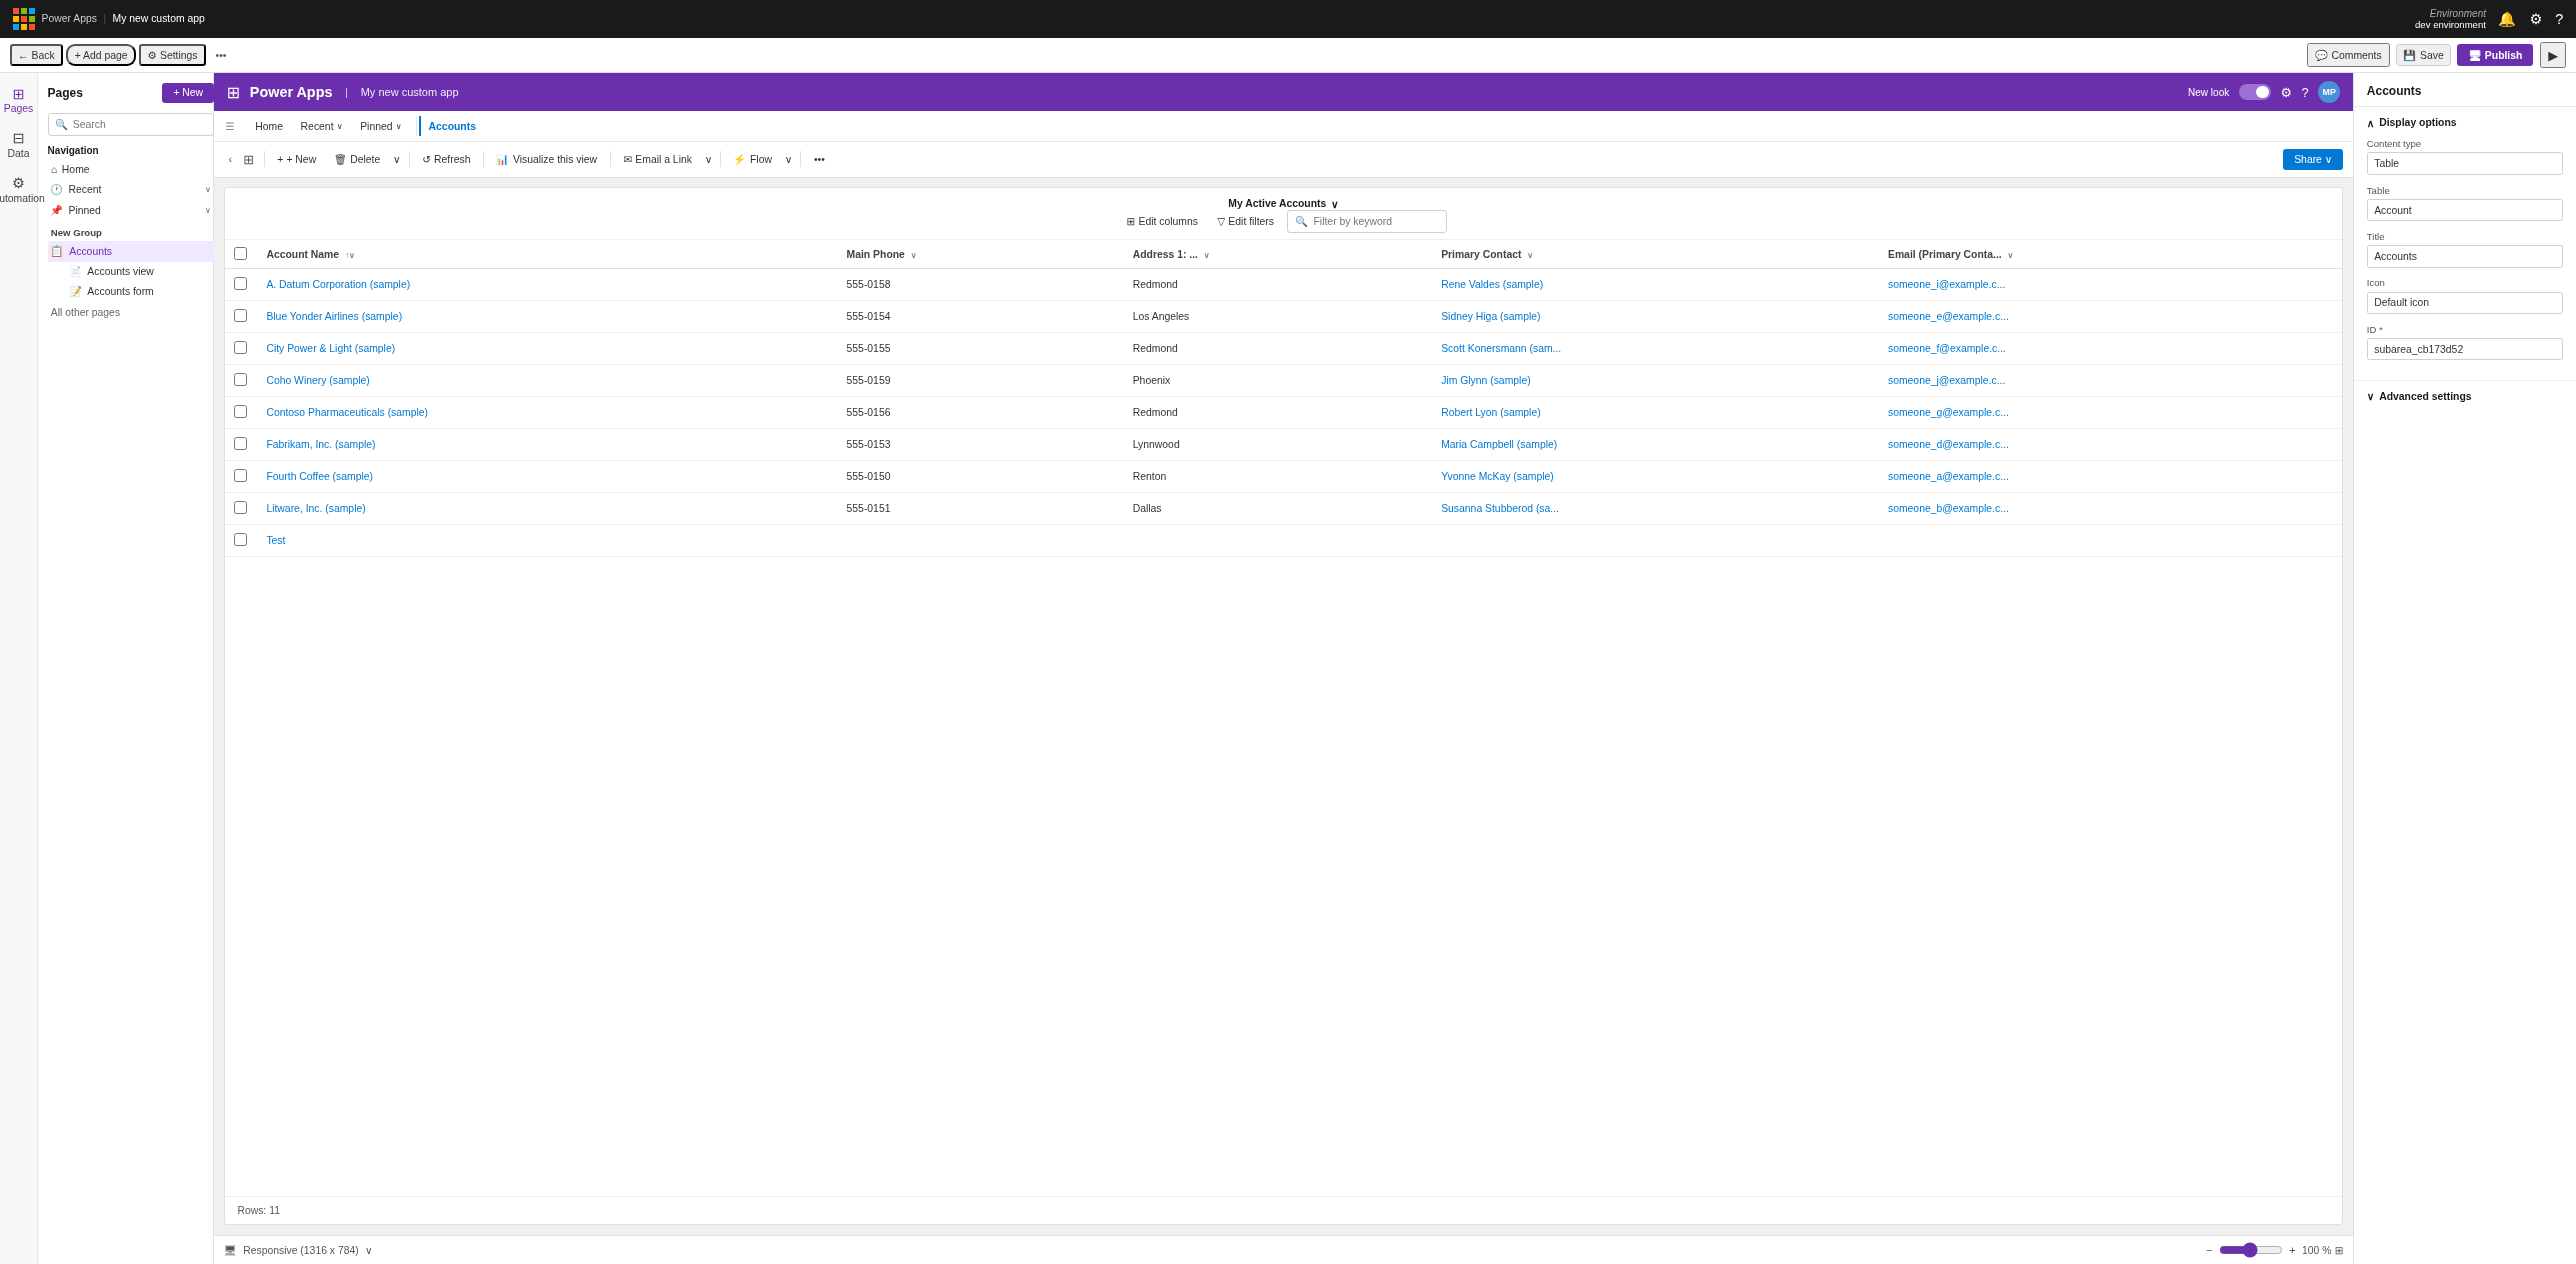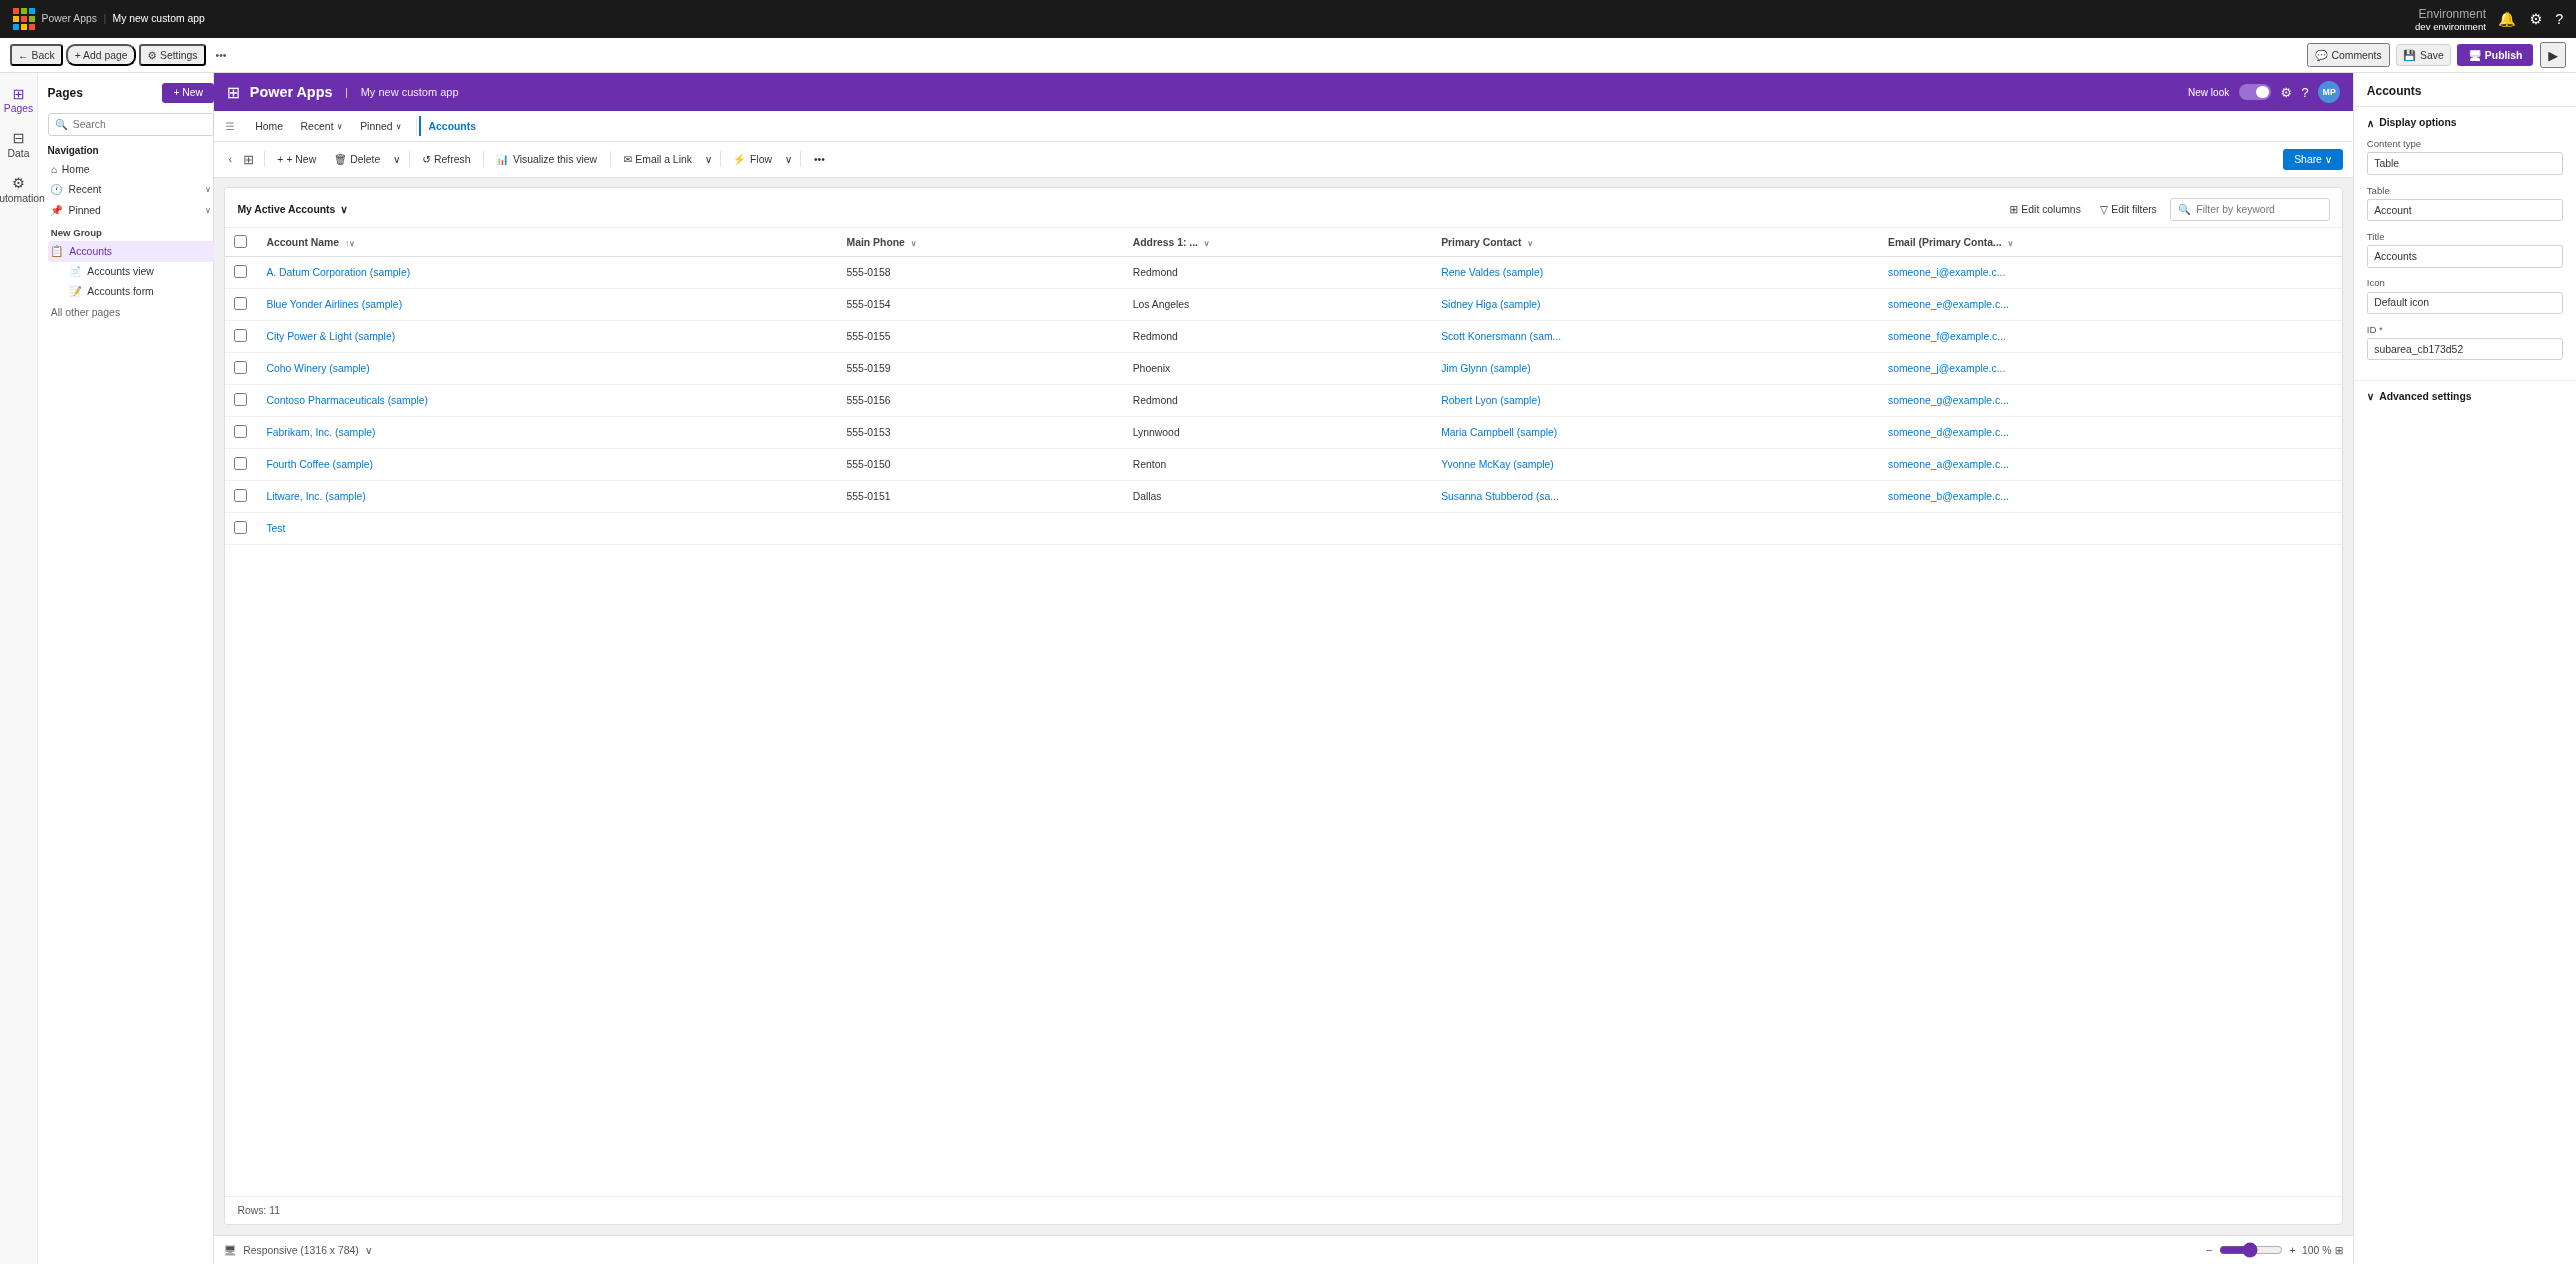--- a/index.html
+++ b/index.html
@@ -17,21 +17,21 @@
     .ms-grid span:nth-child(2){background:#81bc06;}
     .ms-grid span:nth-child(3){background:#05a6f0;}
     .ms-grid span:nth-child(4){background:#ffba08;}
     .ms-grid span:nth-child(5){background:#f35325;}
     .ms-grid span:nth-child(6){background:#81bc06;}
     .ms-grid span:nth-child(7){background:#05a6f0;}
     .ms-grid span:nth-child(8){background:#ffba08;}
     .ms-grid span:nth-child(9){background:#f35325;}
     .topbar-right { margin-left: auto; display: flex; align-items: center; gap: 12.8px; color: #fff; }
     .env-badge { text-align: right; }
-    .env-label { font-size: 12px; color: #aaa; }
+    .env-label { font-size: 10px; color: #aaa; font-style: italic; }
     .env-value { font-size: 9.6px; color: #fff; }
     .topbar-icon { color: #fff; font-size: 14.4px; cursor: pointer; }
 
     
     .secondbar {
       display: flex; align-items: center; height: 35px; background: #fff;
       border-bottom: 0.8px solid #e0e0e0; padding: 0 9.6px; gap: 3.2px;
     }
     .btn-back { display: flex; align-items: center; gap: 3.2px; color: #333; cursor: pointer; padding: 3.2px 6.4px; border-radius: 3.2px; }
     .btn-add-page { display: flex; align-items: center; gap: 3.2px; color: #333; cursor: pointer; padding: 3.2px 6.4px; border-radius: 9px; }
@@ -88,21 +88,21 @@
     .toolbar-btn { display: flex; align-items: center; gap: 3.2px; padding: 4px 8px; border: none; background: transparent; color: #333; cursor: pointer; border-radius: 2.4px; font-size: 10.4px; }
     .toolbar-btn-chevron { padding: 4px 3.2px; border: none; background: transparent; color: #333; cursor: pointer; border-radius: 2.4px; }
     .toolbar-separator { width: 0.8px; height: 16px; background: #e0e0e0; margin: 0 3.2px; }
     .btn-share { background: #0078d4; color: #fff; border: none; padding: 4.8px 11px; border-radius: 3.2px; cursor: pointer; display: flex; align-items: center; gap: 3.2px; font-size: 10.4px; margin-left: auto; text-align: center; }
     .toolbar-nav-btn { background: transparent; border: none; color: #555; cursor: pointer; padding: 3.2px 4.8px; font-size: 11px; border-radius: 2.4px; }
 
     
     .data-area { flex: 1; background: #fff; margin: 9.6px; border-radius: 3.2px; border: 0.8px solid #e0e0e0; display: flex; flex-direction: column; overflow: hidden; }
 
     
-    .view-header { display: flex; align-items: center; justify-content: space-between; padding: 9.6px 12.8px 6.4px; border-bottom: 0.8px solid #f0f0f0; }
+    .view-header { display: flex; align-items: center; justify-content: space-between; padding: 9.6px 12.8px 6.4px; border-bottom: 0.8px solid #f0f0f0; flex-direction: column; }
     .view-title { display: flex; align-items: center; gap: 4.8px; font-size: 12.8px; font-weight: 600; color: #1a1a1a; cursor: pointer; }
     .view-actions { display: flex; align-items: center; gap: 6.4px; }
     .btn-edit-cols { display: flex; align-items: center; gap: 3.2px; background: transparent; border: none; color: #333; cursor: pointer; padding: 4px 6.4px; border-radius: 2.4px; font-size: 10.4px; }
     .filter-input { display: flex; align-items: center; gap: 4.8px; border: 0.8px solid #d0d0d0; border-radius: 3.2px; padding: 4px 8px; background: #fff; width: 160px; }
     .filter-input input { border: none; outline: none; font-size: 10.4px; color: #666; background: transparent; width: 100%; }
 
     
     .data-table { flex: 1; overflow: auto; }
     .data-table table { width: 100%; border-collapse: collapse; }
     .data-table th { padding: 6.4px 9.6px; text-align: left; font-size: 9.6px; font-weight: 600; color: #444; border-bottom: 1.6px solid #e0e0e0; white-space: nowrap; background: #fff; position: sticky; top: 0; }

